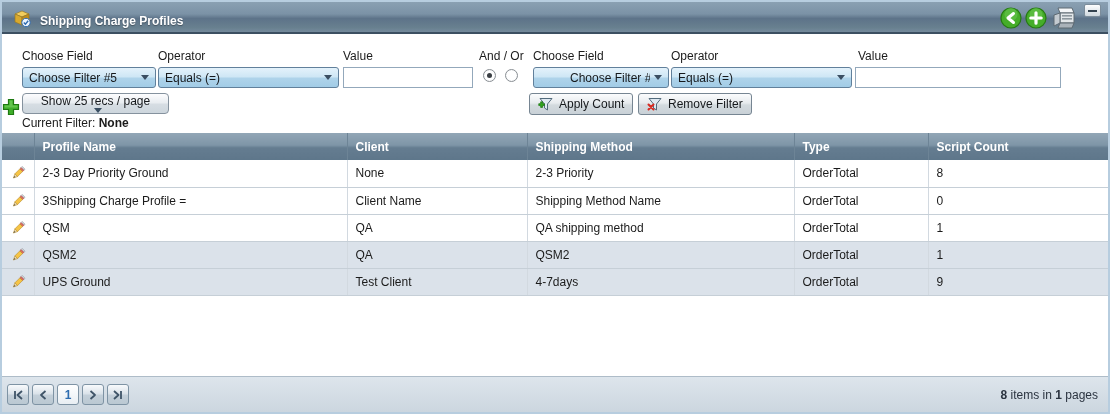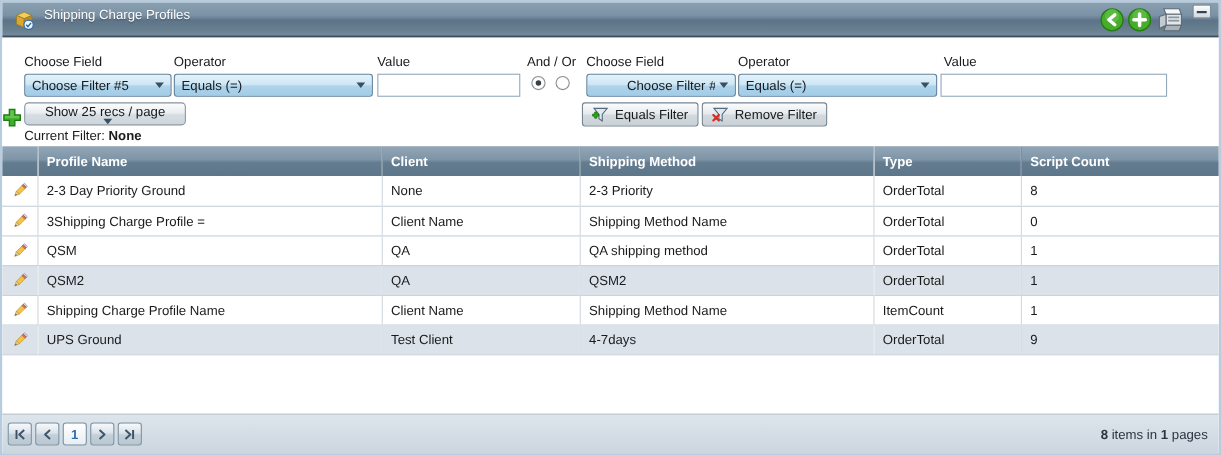--- a/index.html
+++ b/index.html
@@ -10,21 +10,21 @@
     font-size:12px; color:#1b1b1b;
   }
   
   .titlebar {
     position:absolute; left:0; top:0; width:1106px; height:32px;
     background:linear-gradient(#8aa0b2 0%, #7b92a6 40%, #5d7389 55%, #68808f 85%, #748a9c 100%);
     border-bottom:2px solid #3c4f61;
   }
   .titlebar-icon { position:absolute; left:10px; top:6px; }
   .titlebar-title {
-    position:absolute; left:38px; top:4px; color:#fff; font-weight:normal; font-size:12px;
+    position:absolute; left:38px; top:12px; color:#fff; font-weight:bold; font-size:12px;
     text-shadow:0 1px 1px rgba(0,0,0,.35);
   }
   .tb-btn { position:absolute; top:5px; width:22px; height:22px; cursor:pointer; }
   .tb-back { left:998px; } .tb-add { left:1023px; } .tb-print { left:1048px; top:4px; width:30px; height:25px; }
   .collapse-btn {
     position:absolute; left:1082px; top:2px; width:17px; height:13px;
     background:linear-gradient(#fdfefe,#cfd8df); border:1px solid #7c8d9b; border-radius:2px;
     display:flex; align-items:center; justify-content:center; cursor:pointer;
   }
   .collapse-btn i { display:block; width:9px; height:2px; background:#33424f; }
@@ -189,21 +189,21 @@
     <div class="dd dd-gray" style="left:20px; top:57px; width:147px;">
       <span class="dd-text">Show 25 recs / page</span>
       <span class="dd-arrow"></span>
     </div>
 
     <button class="fbtn" style="left:527px; top:57px;">
       <svg width="16" height="15" viewBox="0 0 16 15">
         <path d="M2 1.5 L14 1.5 L9.5 7 L9.5 13 L6.5 11 L6.5 7 Z" fill="#dfe9f1" stroke="#536b7c" stroke-width="1"></path>
         <path d="M3.5 10 h2.2 v-2.2 h2.2 v2.2 h2.2 v2.2 h-2.2 v2.2 h-2.2 v-2.2 h-2.2 z" transform="translate(-2.2,-1.8) scale(0.85)" fill="#2fa71b" stroke="#14700a" stroke-width="0.8"></path>
       </svg>
-      <span>Equals Filter</span>
+      <span>Apply Count</span>
     </button>
 
     <button class="fbtn" style="left:636px; top:57px;">
       <svg width="16" height="15" viewBox="0 0 16 15">
         <path d="M2 1.5 L14 1.5 L9.5 7 L9.5 13 L6.5 11 L6.5 7 Z" fill="#dfe9f1" stroke="#536b7c" stroke-width="1"></path>
         <path d="M1.5 7.5 L6.5 12.5 M6.5 7.5 L1.5 12.5" stroke="#d62b22" stroke-width="2" stroke-linecap="round"></path>
       </svg>
       <span>Remove Filter</span>
     </button>
 
@@ -298,38 +298,20 @@
             <path d="M7.7 12.6 L8.9 12.6 L8.3 14.8 Z" fill="#4a4a4a"></path>
           </g>
         </svg>
       </td>
       <td>QSM2</td>
       <td>QA</td>
       <td>QSM2</td>
       <td>OrderTotal</td>
       <td>1</td>
     </tr>
-        <tr>
-      <td class="edit-cell">
-        <svg width="16" height="16" viewBox="0 0 16 16">
-          <g transform="rotate(45 8 8)">
-            <rect x="6.4" y="0.4" width="3.8" height="1.6" fill="#d9dde1" stroke="#8d9298" stroke-width="0.6"></rect>
-            <rect x="6.4" y="2.0" width="3.8" height="1.8" fill="#e06a60" stroke="#a8443c" stroke-width="0.6"></rect>
-            <rect x="6.4" y="3.8" width="3.8" height="7.0" fill="#f6c445" stroke="#b98f2d" stroke-width="0.6"></rect>
-            <path d="M6.4 10.8 L10.2 10.8 L8.3 14.8 Z" fill="#ecd9ac" stroke="#b98f2d" stroke-width="0.6"></path>
-            <path d="M7.7 12.6 L8.9 12.6 L8.3 14.8 Z" fill="#4a4a4a"></path>
-          </g>
-        </svg>
-      </td>
-      <td>Shipping Charge Profile Name</td>
-      <td>Client Name</td>
-      <td>Shipping Method Name</td>
-      <td>ItemCount</td>
-      <td>1</td>
-    </tr>
         <tr class="alt">
       <td class="edit-cell">
         <svg width="16" height="16" viewBox="0 0 16 16">
           <g transform="rotate(45 8 8)">
             <rect x="6.4" y="0.4" width="3.8" height="1.6" fill="#d9dde1" stroke="#8d9298" stroke-width="0.6"></rect>
             <rect x="6.4" y="2.0" width="3.8" height="1.8" fill="#e06a60" stroke="#a8443c" stroke-width="0.6"></rect>
             <rect x="6.4" y="3.8" width="3.8" height="7.0" fill="#f6c445" stroke="#b98f2d" stroke-width="0.6"></rect>
             <path d="M6.4 10.8 L10.2 10.8 L8.3 14.8 Z" fill="#ecd9ac" stroke="#b98f2d" stroke-width="0.6"></path>
             <path d="M7.7 12.6 L8.9 12.6 L8.3 14.8 Z" fill="#4a4a4a"></path>
           </g>

